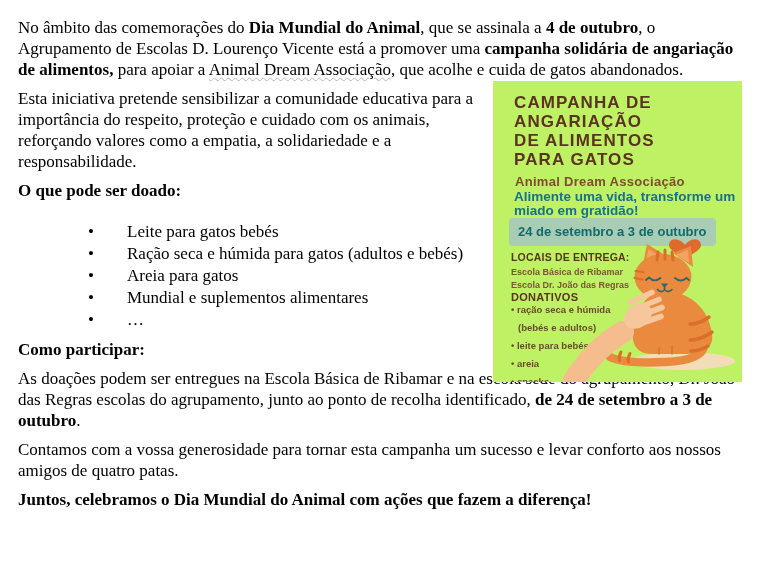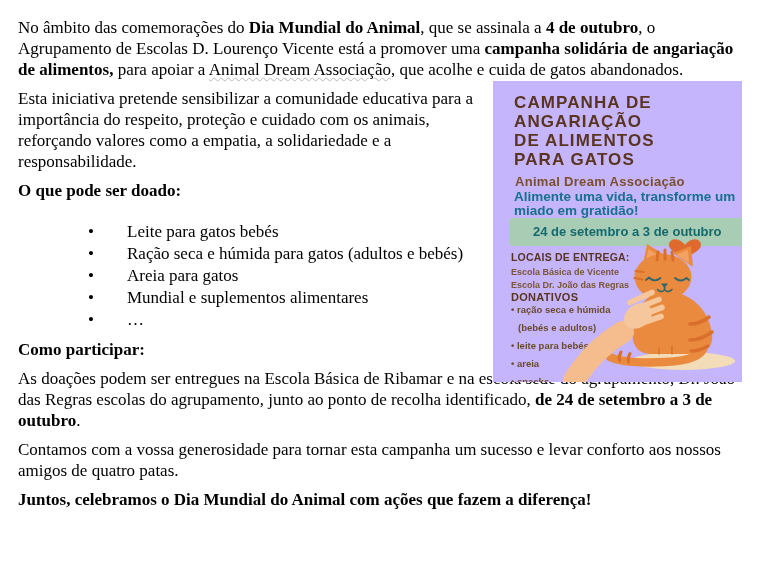--- a/index.html
+++ b/index.html
@@ -22,36 +22,36 @@
   b { font-weight:700; }
   .squiggle {
     text-decoration-line:underline; text-decoration-style:wavy;
     text-decoration-color:#b9b9b9; text-decoration-thickness:1px;
     text-underline-offset:2px;
   }
 
   
   .poster {
     position:absolute; left:493px; top:81px; width:249px; height:301px;
-    background:#c4b5fd; font-family:"Liberation Sans","DejaVu Sans",sans-serif;
+    background:#bef264; font-family:"Liberation Sans","DejaVu Sans",sans-serif;
     overflow:hidden;
   }
   .poster .abs { position:absolute; }
   .p-title {
     left:21px; top:12px; font-size:17px; line-height:19px; font-weight:700;
     color:#5a3420; letter-spacing:1.1px;
   }
   .p-subtitle { left:22px; top:90px; font-size:13px; font-weight:700; color:#7d4e2d; letter-spacing:0.3px; }
   .p-tagline {
     left:21px; top:109px; width:222px; font-size:13.5px; line-height:14px;
     font-weight:700; color:#19708c;
   }
   .p-band {
     left:16px; top:137px; background:#a8cdb4; color:#14696e;
-    font-size:13px; font-weight:700; padding:3px 24px 4px; border-radius:4px;
+    font-size:13px; font-weight:700; padding:3px 9px 4px; border-radius:4px;
     white-space:nowrap;
   }
   .p-locais { left:18px; top:166px; font-size:10.5px; font-weight:700; color:#5a3420; letter-spacing:0.2px; }
   .p-school { left:18px; width:132px; font-size:9px; font-weight:700; color:#7b5535; }
   .p-school.s1 { top:181px; }
   .p-school.s2 { top:194px; }
   .p-donativos { left:18px; top:206px; font-size:11px; font-weight:700; color:#5a3420; letter-spacing:0.3px; }
   ul.p-dlist { left:18px; top:220px; width:118px; list-style:none; position:absolute;
     font-size:9.5px; line-height:18px; color:#6b4a2c; font-weight:700; }
   ul.p-dlist li { padding-left:7px; text-indent:-7px; }
@@ -98,21 +98,21 @@
       <div>PARA GATOS</div>
     </div>
 
     <div class="abs p-subtitle">Animal Dream Associação</div>
 
     <div class="abs p-tagline">Alimente uma vida, transforme um miado em gratidão!</div>
 
     <div class="abs p-band">24 de setembro a 3 de outubro</div>
 
     <div class="abs p-locais">LOCAIS DE ENTREGA:</div>
-    <div class="abs p-school s1">Escola Básica de Vicente</div>
+    <div class="abs p-school s1">Escola Básica de Ribamar</div>
     <div class="abs p-school s2">Escola Dr. João das Regras</div>
 
     <div class="abs p-donativos">DONATIVOS</div>
 
     <ul class="p-dlist">
       <li>ração seca e húmida (bebés e adultos)</li>
       <li>leite para bebés</li>
       <li>areia</li>
       <li>snacks</li>
     </ul>

